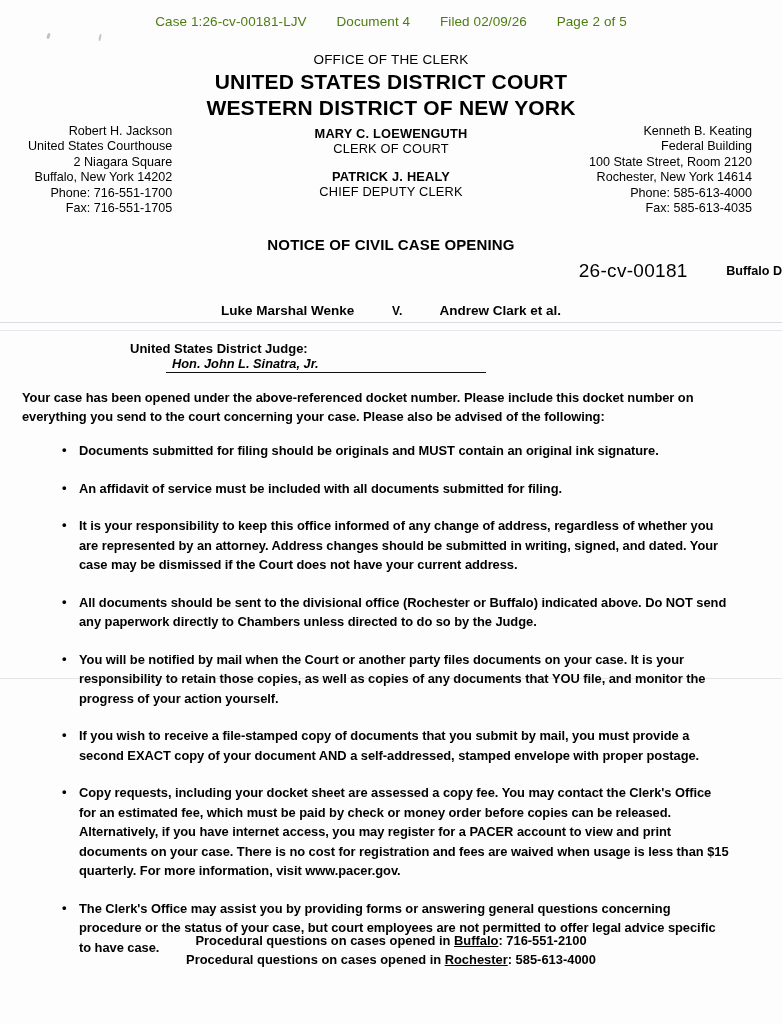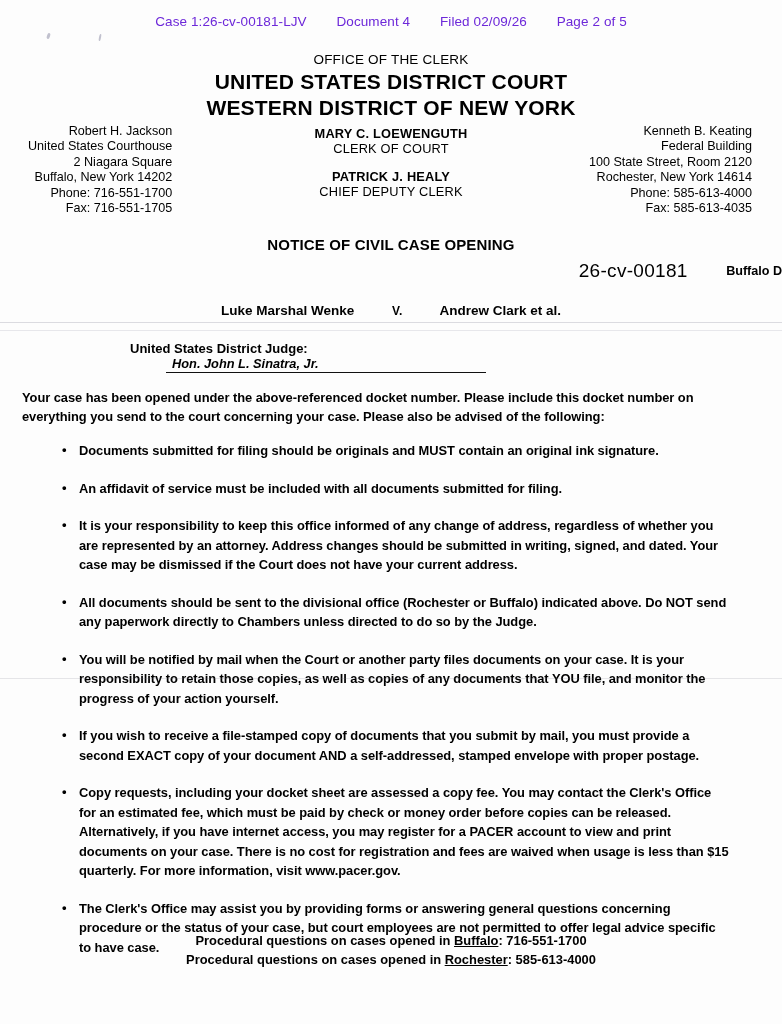--- a/index.html
+++ b/index.html
@@ -24,21 +24,21 @@
     box-sizing: border-box;
   }
 
   
   .ecf-stamp {
     position: absolute;
     top: 14px;
     left: 0;
     width: 782px;
     text-align: center;
-    color: #6d28d9;
+    color: #4d7c0f;
     font-family: "Liberation Sans", sans-serif;
     font-size: 13.5px;
     letter-spacing: 0.1px;
     white-space: nowrap;
   }
   .ecf-stamp span { display: inline-block; }
   .ecf-gap { width: 22px; }
 
   
   .speck {
@@ -330,20 +330,20 @@
     <div class="bullet">You will be notified by mail when the Court or another party files documents on your case. It is your responsibility to retain those copies, as well as copies of any documents that YOU file, and monitor the progress of your action yourself.</div>
     <div class="bullet">If you wish to receive a file-stamped copy of documents that you submit by mail, you must provide a second EXACT copy of your document AND a self-addressed, stamped envelope with proper postage.</div>
     <div class="bullet">Copy requests, including your docket sheet are assessed a copy fee.  You may contact the Clerk's Office for an estimated fee, which must be paid by check or money order before copies can be released. Alternatively, if you have internet access, you may register for a PACER account to view and print documents on your case. There is no cost for registration and fees are waived when usage is less than $15 quarterly. For more information, visit www.pacer.gov.</div>
     <div class="bullet">The Clerk's Office may assist you by providing forms or answering general questions concerning procedure or the status of your case, but court employees are not permitted to offer legal advice specific to have case.</div>
   </div>
 
   <div class="scanline three"></div>
 
   <div class="footer">
     <div>
-      <span>Procedural questions on cases opened in </span><span class="u">Buffalo</span><span>:  716-551-1700</span>
+      <span>Procedural questions on cases opened in </span><span class="u">Buffalo</span><span>:  716-551-2100</span>
     </div>
     <div>
       <span>Procedural questions on cases opened in </span><span class="u">Rochester</span><span>: 585-613-4000</span>
     </div>
   </div>
 
 </div>
 
 </body></html>

